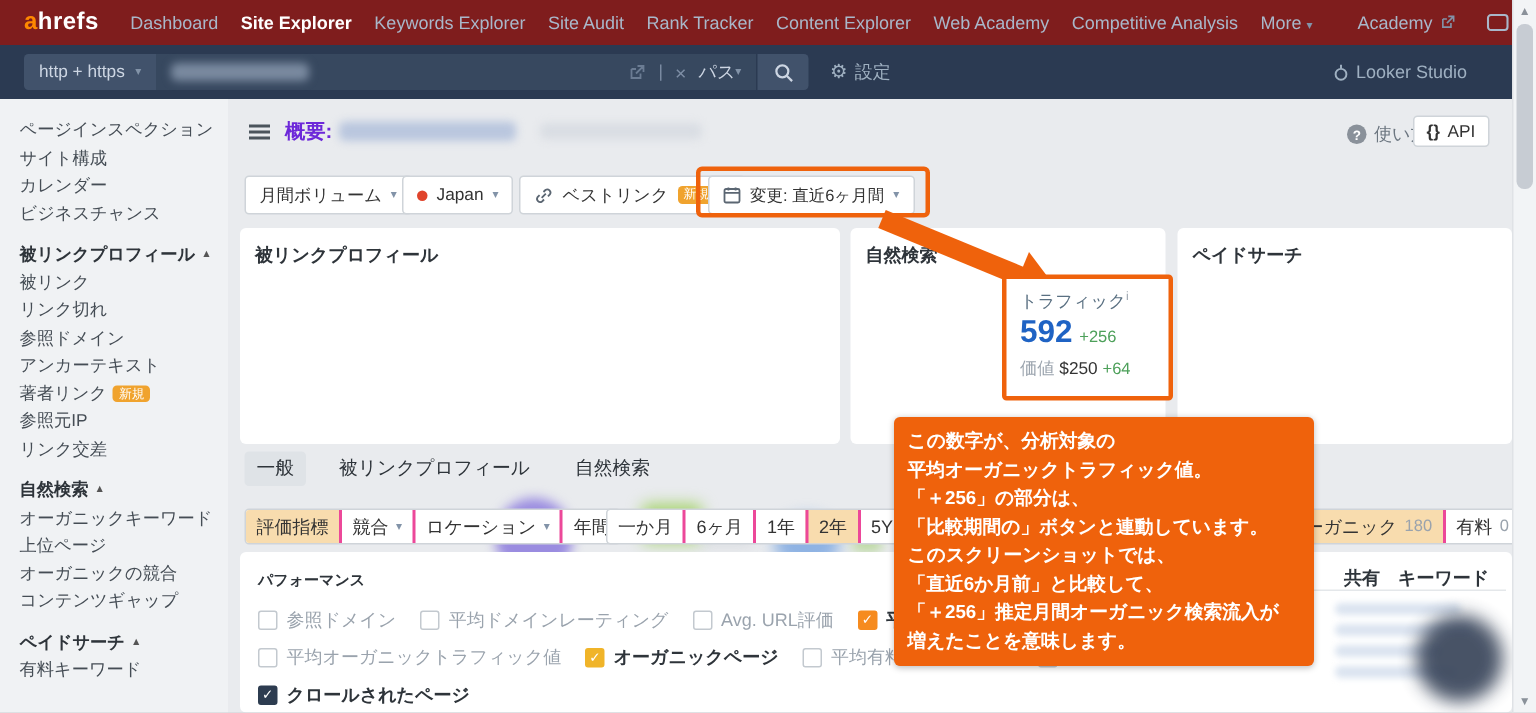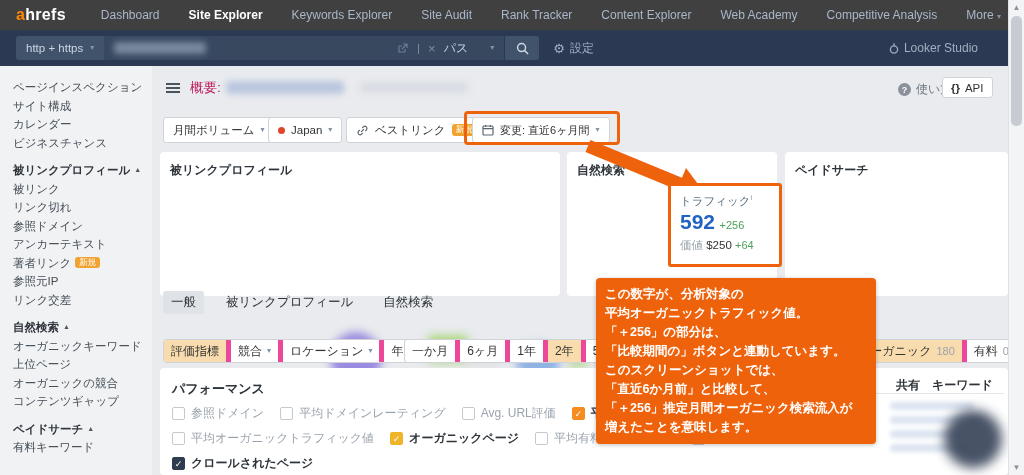--- a/index.html
+++ b/index.html
@@ -4,22 +4,22 @@
 <style>
   *{margin:0;padding:0;box-sizing:border-box}
   html,body{background:#cfd3d8}
   #screen{position:relative;width:1024px;height:475px;overflow:hidden;
     font-family:"Liberation Sans","DejaVu Sans",sans-serif;background:#e9ebee;color:#333}
   .abs{position:absolute}
   .blob{position:absolute;border-radius:4px}
   .round{border-radius:50%}
 
   
-  .topnav{position:absolute;left:0;top:0;width:1008px;height:30px;background:#404040;
-    display:flex;align-items:center;padding:0 0 0 16px;gap:29px;color:#a9b7c9;font-size:12px;white-space:nowrap}
+  .topnav{position:absolute;left:0;top:0;width:1008px;height:30px;background:#7f1d1d;
+    display:flex;align-items:center;padding:0 0 0 16px;gap:15px;color:#a9b7c9;font-size:12px;white-space:nowrap}
   .logo{font-weight:bold;font-size:16px;color:#fff;margin-right:6px;letter-spacing:.3px}
   .logo .a{color:#ff8800}
   .nav-item{cursor:pointer}
   .nav-item.active{color:#fff;font-weight:bold}
   .cr{font-size:8px;color:#8293a8;line-height:1}
   .nav-sep{width:1px;height:16px;background:#46556d}
   .icn{display:inline-flex;align-items:center;justify-content:center}
 
   
   .searchrow{position:absolute;left:0;top:30px;width:1008px;height:36px;background:#2b3a52;
@@ -37,21 +37,21 @@
   .side-item{height:18.5px;line-height:18.5px;padding:0 13px;display:flex;align-items:center;gap:4px;
     white-space:nowrap;cursor:pointer}
   .side-item.active{background:#dfe3e7}
   .side-section{font-weight:bold;color:#2e343a;margin-top:9px}
   .up{font-size:7px;color:#555}
   .badge{background:#f0a32e;color:#fff;font-size:8.5px;font-weight:normal;padding:1px 4px;border-radius:3px;line-height:1.1}
 
   
   .hamb{position:absolute;left:166px;top:83px;width:14px;cursor:pointer}
   .hamb div{height:2px;background:#4b545c;margin-bottom:2px}
-  .pagetitle{position:absolute;left:190px;top:79px;font-size:13.5px;font-weight:normal;color:#be185d}
+  .pagetitle{position:absolute;left:190px;top:79px;font-size:13.5px;font-weight:bold;color:#6d28d9}
   .help{position:absolute;left:898px;top:81px;display:flex;align-items:center;gap:5px;font-size:12px;color:#6c7680;cursor:pointer}
   .qmark{width:13px;height:13px;border-radius:50%;background:#8a919a;color:#fff;font-size:9px;font-weight:bold;
     display:inline-flex;align-items:center;justify-content:center}
   .apibtn{position:absolute;left:942px;top:77px;height:21px;background:#fff;border:1px solid #cfd4d9;border-radius:3px;
     display:flex;align-items:center;gap:5px;padding:0 8px;font-size:11.5px;cursor:pointer}
   .braces{font-weight:bold;color:#333}
 
   
   .btn{position:absolute;top:117px;height:26px;background:#fff;border:1px solid #cfd4d9;border-radius:3px;
     display:inline-flex;align-items:center;gap:6px;padding:0 9px;font-size:11.5px;color:#333;cursor:pointer;white-space:nowrap}
@@ -63,35 +63,35 @@
   .statbox{position:absolute;left:668px;top:183px;width:114px;height:84px;border:3px solid #ef620c;border-radius:3px;
     background:#fff;z-index:26;padding:7px 0 0 9px}
   .stat-lab{font-size:11.5px;color:#5a7082}
   .stat-sup{font-size:8px;color:#9aa3ad;vertical-align:super}
   .stat-val{font-size:21px;font-weight:bold;color:#1f63c4;line-height:1.25}
   .delta{font-size:11px;color:#4da05a}
   .stat-sub{font-size:11.5px;margin-top:3px}
   .graylab{color:#9aa3ad}
 
   
-  .tabs{position:absolute;left:163px;top:291px;display:flex;gap:14px;font-size:12.5px;color:#2e343a;align-items:center}
+  .tabs{position:absolute;left:163px;top:301px;display:flex;gap:14px;font-size:12.5px;color:#2e343a;align-items:center}
   .tab{padding:3px 8px;border-radius:3px;cursor:pointer}
   .tab.active{background:#dfe3e7}
 
   
   .segbar{position:absolute;top:339px;display:flex;background:#fff;border:1px solid #cfd4d9;border-radius:3px;
     height:24px;font-size:12px;color:#333;align-items:stretch;overflow:hidden}
-  .seg{display:flex;align-items:center;gap:5px;padding:0 7px;border-left:5px solid #ec4899;cursor:pointer;white-space:nowrap}
+  .seg{display:flex;align-items:center;gap:5px;padding:0 7px;border-left:2px solid #ec4899;cursor:pointer;white-space:nowrap}
   .seg:first-child{border-left:none}
   .seg.tan{background:#f8dcae}
   .cnt{color:#9aa3ad;font-size:11px}
 
   
   .perfcard{position:absolute;left:160px;top:368px;width:848px;height:107px;background:#fff;border-radius:4px}
-  .perftitle{position:absolute;left:172px;top:380px;font-size:13px;font-weight:bold;color:#2e343a}
+  .perftitle{position:absolute;left:172px;top:380px;font-size:10px;font-weight:bold;color:#2e343a}
   .cbrow{position:absolute;left:172px;display:flex;gap:16px;align-items:center;font-size:12px}
   .cbitem{display:flex;align-items:center;gap:6px;cursor:pointer;white-space:nowrap}
   .cb{width:13px;height:13px;border:1px solid #c3c9cf;border-radius:2px;background:#fff;
     display:inline-flex;align-items:center;justify-content:center;font-size:9px;color:#fff;flex:0 0 auto}
   .cb.on-orange{background:#f68b1f;border-color:#f68b1f}
   .cb.on-amber{background:#f0b429;border-color:#f0b429}
   .cb.on-navy{background:#2d3c50;border-color:#2d3c50}
   .cb-lab{color:#9aa3ad}
   .cb-lab.on{color:#2e343a;font-weight:bold}
   .thead{position:absolute;top:377px;font-size:12px;font-weight:bold;color:#2e343a}
@@ -153,21 +153,21 @@
       <span>http + https</span>
         <span class="cr">▾</span>
     </div>
     <div class="url-input">
       <span class="blob" style="left:10px;top:6px;width:92px;height:12px;background:#7a8aa0;filter:blur(3px)"></span>
       <svg width="12" height="12" viewBox="0 0 12 12">
           <path d="M2 4h3M2 4v6h6V7M6 2h4v4M10 2L5 7" stroke="#6b7c93" stroke-width="1.2" fill="none"></path>
         </svg>
       <span class="dim">|</span>
       <span class="dim" style="font-size:13px">×</span>
-      <span style="display:flex;align-items:center;gap:22px;font-size:12px">
+      <span style="display:flex;align-items:center;gap:0;font-size:12px">
         <span>パス</span>
           <span class="cr">▾</span>
       </span>
     </div>
     <div class="searchbtn">
       <svg width="13" height="13" viewBox="0 0 14 14">
           <circle cx="6" cy="6" r="4.3" stroke="#cdd6e3" stroke-width="1.6" fill="none"></circle>
           <path d="M9.3 9.3L13 13" stroke="#cdd6e3" stroke-width="1.6"></path>
         </svg>
     </div>

